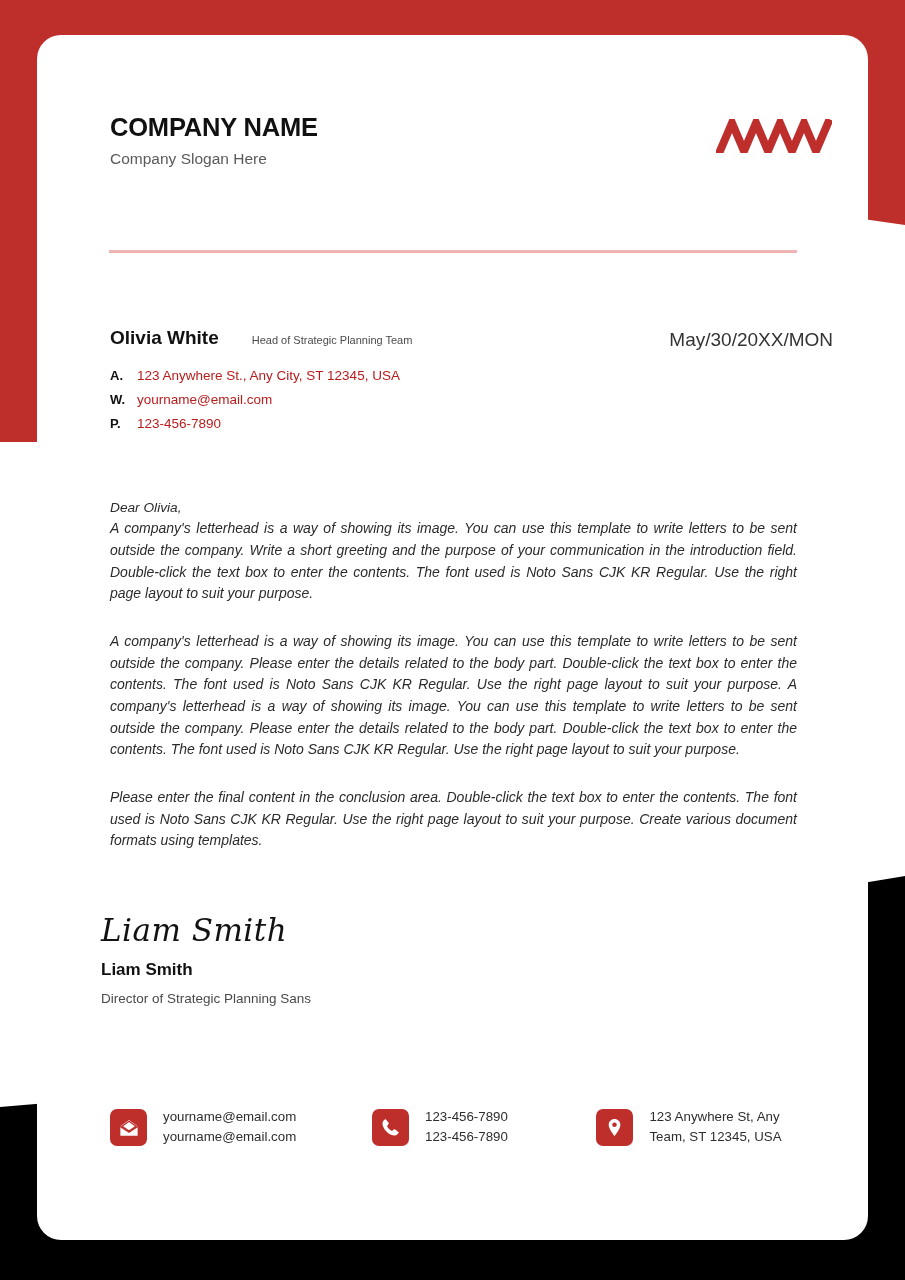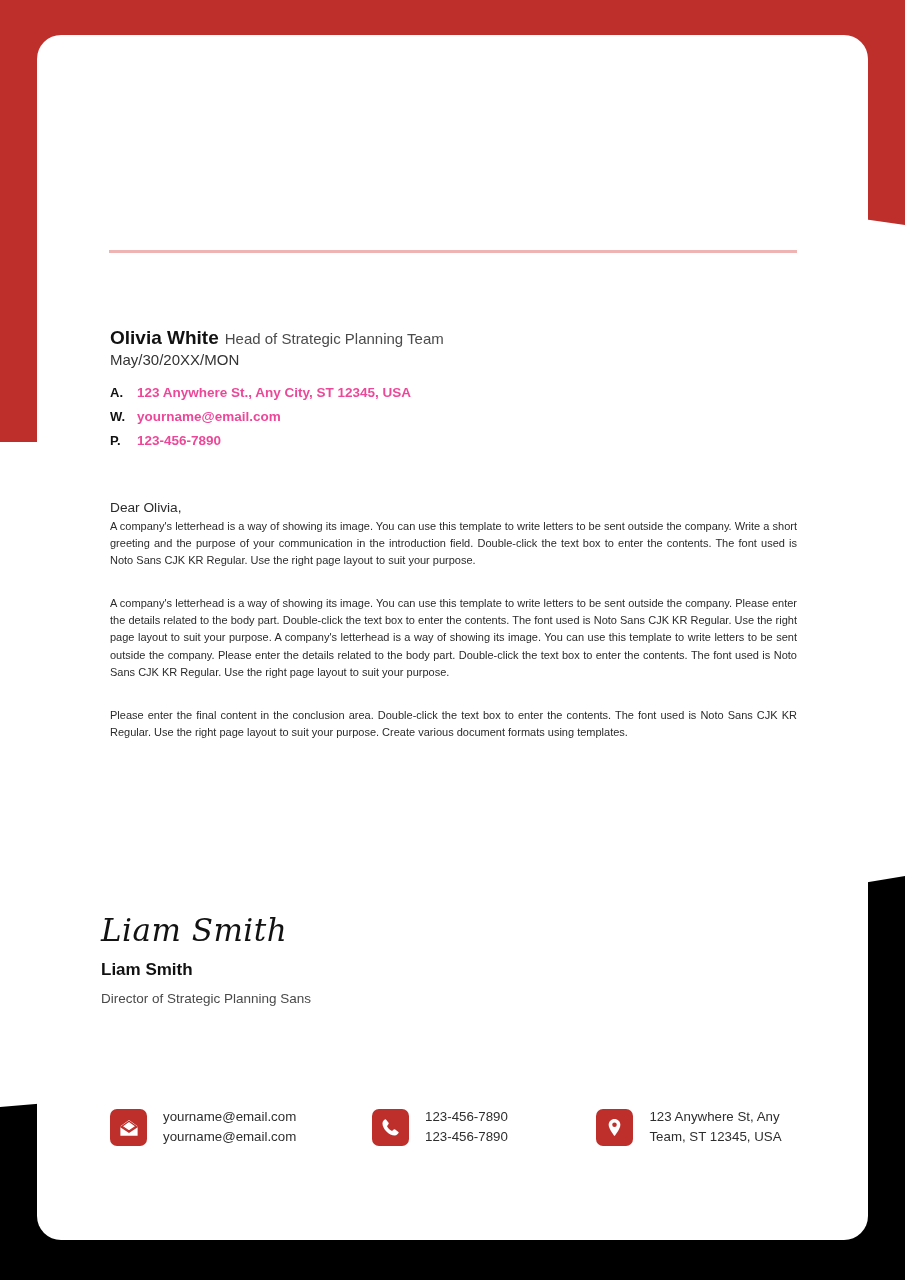--- a/index.html
+++ b/index.html
@@ -131,40 +131,39 @@
 
   
   .recipient {
     position: absolute;
     left: 73px;
     top: 292px;
     right: 35px;
   }
   .recipient-top {
     display: flex;
-    align-items: flex-start;
+    align-items: flex-end;
     justify-content: space-between;
-    flex-direction: column;
   }
   .recipient-ident {
     display: flex;
     align-items: baseline;
   }
   .recipient-name {
     font-size: 19px;
     font-weight: bold;
     color: #111111;
   }
   .recipient-title {
-    font-size: 15px;
+    font-size: 11px;
     color: #4b4b4b;
-    margin-left: 6px;
+    margin-left: 33px;
   }
   .letter-date {
-    font-size: 15px;
+    font-size: 19px;
     color: #333333;
     white-space: nowrap;
     position: relative;
     top: 2px;
   }
   .contact-lines {
     margin-top: 19px;
   }
   .contact-line {
     display: flex;
@@ -174,39 +173,39 @@
     color: #2e2e2e;
   }
   .contact-key {
     font-weight: bold;
     color: #111111;
     width: 27px;
     flex: 0 0 27px;
     font-size: 13px;
   }
   .contact-val {
-    color: #ec4899;
-    font-weight: bold;
+    color: #b91c1c;
   }
 
   
   .letter-body {
     position: absolute;
     left: 73px;
     top: 462px;
     width: 687px;
+    font-style: italic;
   }
   .salutation {
     font-size: 13.7px;
     color: #2b2b2b;
     line-height: 1.55;
     margin: 0 0 0 0;
   }
   .para {
-    font-size: 11px;
+    font-size: 14px;
     color: #2b2b2b;
     line-height: 1.55;
     text-align: justify;
     margin: 0 0 26px 0;
   }
   .para:last-child { margin-bottom: 0; }
   .para-first { margin-top: 0; }
 
   
   .signature-block {
@@ -279,20 +278,31 @@
   <div class="deco deco-red-top"></div>
   <div class="deco deco-red-left"></div>
   <div class="deco deco-red-right"></div>
   <div class="deco deco-black-right"></div>
   <div class="deco deco-black-left"></div>
   <div class="deco deco-black-bottom"></div>
 
   <div id="card">
     <div class="card-inner">
 
+      <div class="header">
+        <div>
+          <div class="company-name">COMPANY NAME</div>
+          <div class="company-slogan">Company Slogan Here</div>
+        </div>
+        <div class="logo-wrap">
+          <svg width="116" height="34" viewBox="0 0 116 34" aria-hidden="true">
+            <path d="M4 32 L16 4 L28 32 L40 4 L52 32 L64 4 L76 32 L88 4 L100 32 L112 4" fill="none" stroke="#be2f2c" stroke-width="8" stroke-linecap="square" stroke-linejoin="miter"></path>
+          </svg>
+        </div>
+      </div>
 
       <div class="divider"></div>
 
       <div class="recipient">
         <div class="recipient-top">
           <div class="recipient-ident">
             <span class="recipient-name">Olivia White</span>
             <span class="recipient-title">Head of Strategic Planning Team</span>
           </div>
           <div class="letter-date">May/30/20XX/MON</div>

